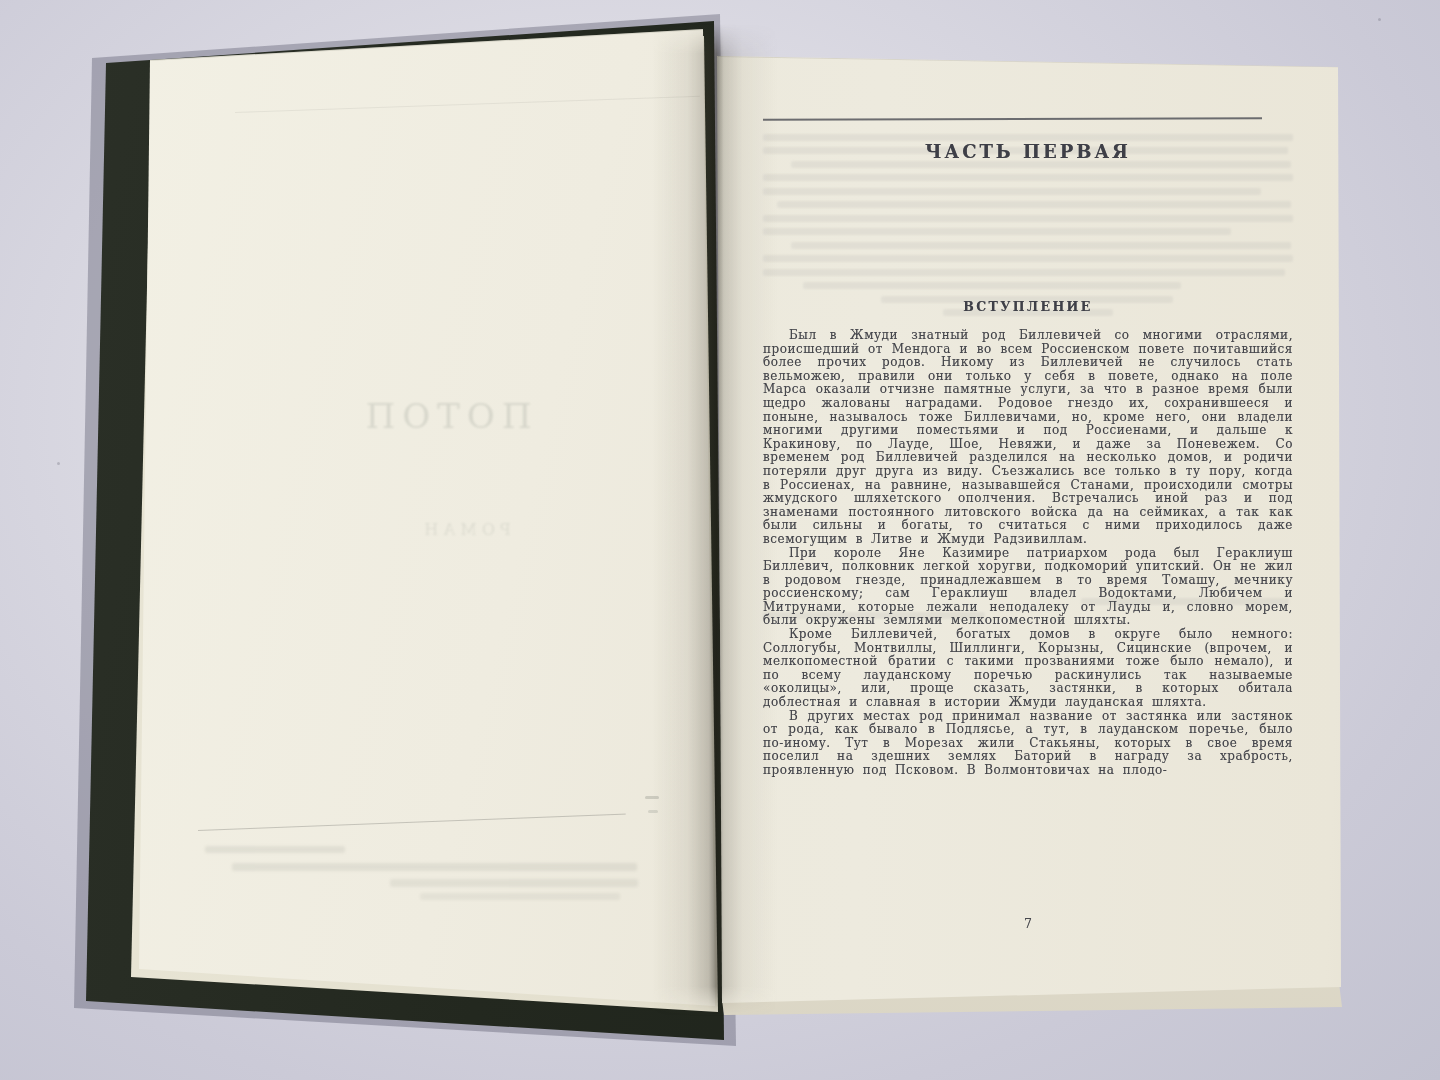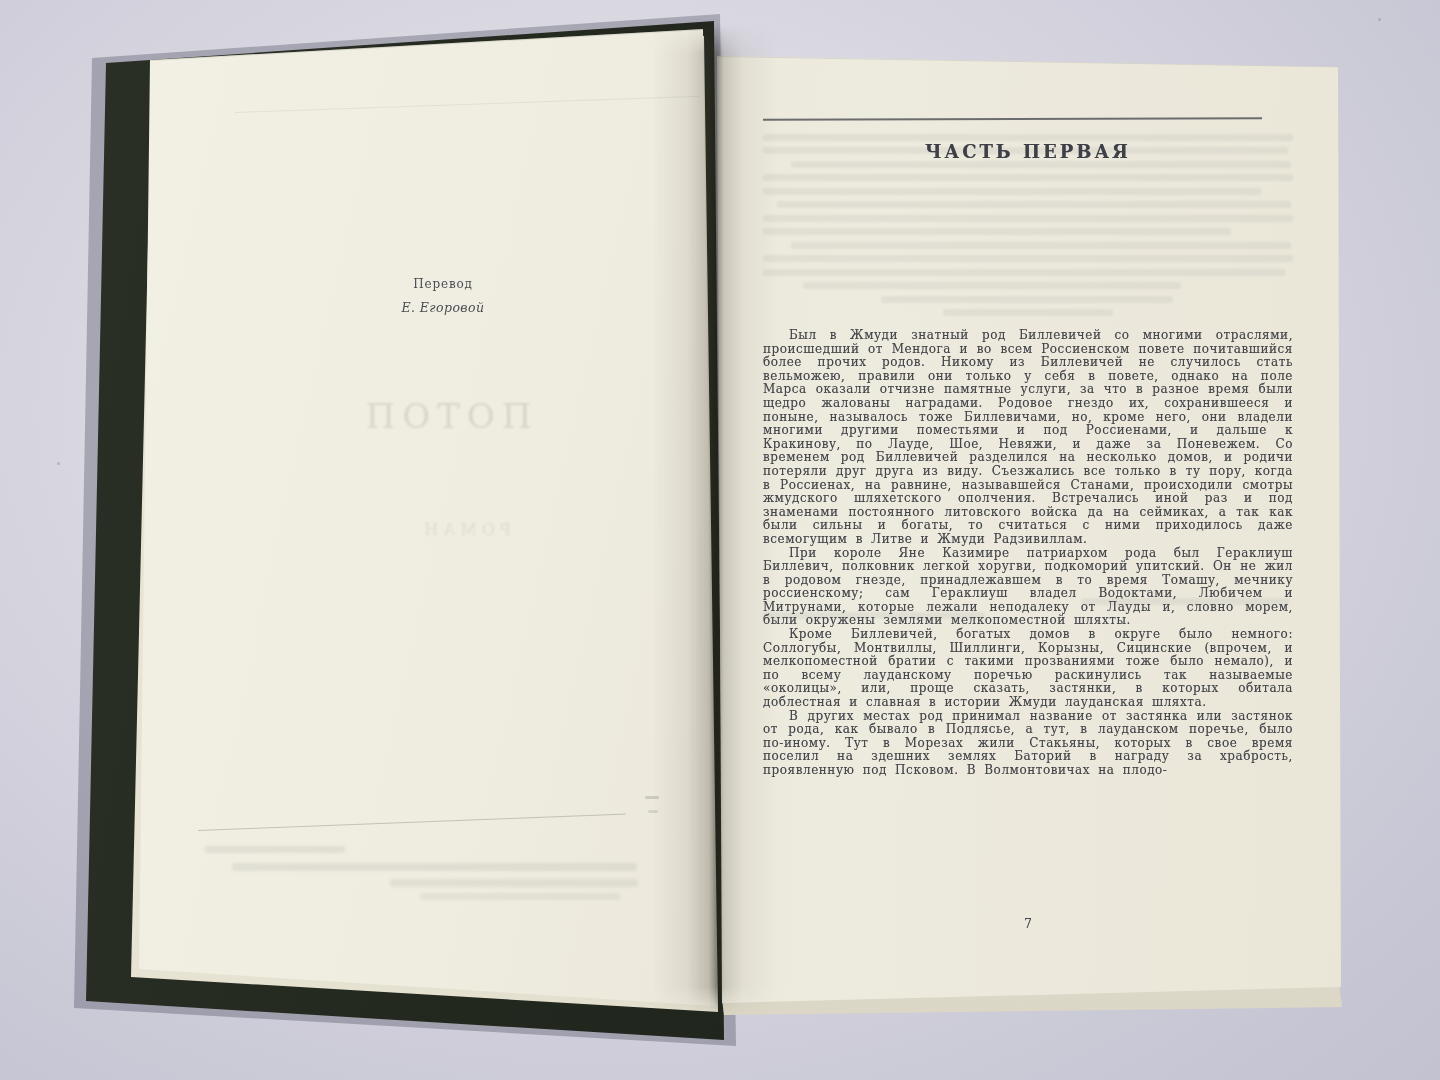--- a/index.html
+++ b/index.html
@@ -77,24 +77,20 @@
   <div class="speck" style="left:1271px;top:955px;width:3px;height:2px;"></div>
 
   <div class="book-shadow"></div>
   <div class="cover"></div>
   <div class="under-left"></div>
 
   <div class="page-left">
     <div class="edge-hairline" style="left:150px;top:60px;width:554px;transform:rotate(-3.2deg);opacity:.5;"></div>
     <div class="ghost-line" style="left:235px;top:112px;width:465px;height:1px;opacity:.10;transform:rotate(-2deg);filter:blur(.6px);"></div>
 
-    <div class="translator">
-      <div class="t1">Перевод</div>
-      <div class="t2">Е. Егоровой</div>
-    </div>
 
     <div class="ghost ghost-title">ПОТОП</div>
     <div class="ghost ghost-sub">РОМАН</div>
 
     <div class="ghost-line" style="left:198px;top:830px;width:428px;height:1.3px;opacity:.33;transform:rotate(-2.2deg);filter:blur(.4px);"></div>
     <div class="ghost-bar" style="left:205px;top:846px;width:140px;height:7px;opacity:.12;"></div>
     <div class="ghost-bar" style="left:232px;top:863px;width:405px;height:8px;opacity:.12;"></div>
     <div class="ghost-bar" style="left:390px;top:879px;width:248px;height:8px;opacity:.11;"></div>
     <div class="ghost-bar" style="left:420px;top:893px;width:200px;height:7px;opacity:.09;"></div>
     <div class="ghost-bar" style="left:645px;top:796px;width:14px;height:3px;opacity:.28;filter:blur(.3px);"></div>
@@ -119,20 +115,21 @@
         <div class="rp-ghost" style="left: 763px; top: 269px; width: 522px; height: 7px; opacity: 0.09;"></div>
         <div class="rp-ghost" style="left: 803px; top: 282px; width: 378px; height: 7px; opacity: 0.09;"></div>
         <div class="rp-ghost" style="left: 881px; top: 296px; width: 292px; height: 7px; opacity: 0.09;"></div>
         <div class="rp-ghost" style="left: 943px; top: 309px; width: 170px; height: 7px; opacity: 0.09;"></div>
         <div class="rp-ghost" style="left: 1081px; top: 598px; width: 208px; height: 7px; opacity: 0.09;"></div>
         <div class="rp-ghost" style="left: 763px; top: 612px; width: 222px; height: 7px; opacity: 0.09;"></div>
       </div>
 
     <div class="chapter-rule"></div>
     <div class="part-heading">ЧАСТЬ ПЕРВАЯ</div>
+    <div class="section-heading">ВСТУПЛЕНИЕ</div>
 
     <div class="body-text">
       <p>Был в Жмуди знатный род Биллевичей со многими отраслями, происшедший от Мендога и во всем Россиенском повете почитавшийся более прочих родов. Никому из Биллевичей не случилось стать вельможею, правили они только у себя в повете, однако на поле Марса оказали отчизне памятные услуги, за что в разное время были щедро жалованы наградами. Родовое гнездо их, сохранившееся и поныне, называлось тоже Биллевичами, но, кроме него, они владели многими другими поместьями и под Россиенами, и дальше к Кракинову, по Лауде, Шое, Невяжи, и даже за Поневежем. Со временем род Биллевичей разделился на несколько домов, и родичи потеряли друг друга из виду. Съезжались все только в ту пору, когда в Россиенах, на равнине, называвшейся Станами, происходили смотры жмудского шляхетского ополчения. Встречались иной раз и под знаменами постоянного литовского войска да на сеймиках, а так как были сильны и богаты, то считаться с ними приходилось даже всемогущим в Литве и Жмуди Радзивиллам.</p>
       <p>При короле Яне Казимире патриархом рода был Гераклиуш Биллевич, полковник легкой хоругви, подкоморий упитский. Он не жил в родовом гнезде, принадлежавшем в то время Томашу, мечнику россиенскому; сам Гераклиуш владел Водоктами, Любичем и Митрунами, которые лежали неподалеку от Лауды и, словно морем, были окружены землями мелкопоместной шляхты.</p>
       <p>Кроме Биллевичей, богатых домов в округе было немного: Соллогубы, Монтвиллы, Шиллинги, Корызны, Сицинские (впрочем, и мелкопоместной братии с такими прозваниями тоже было немало), и по всему лауданскому поречью раскинулись так называемые «околицы», или, проще сказать, застянки, в которых обитала доблестная и славная в истории Жмуди лауданская шляхта.</p>
       <p>В других местах род принимал название от застянка или застянок от рода, как бывало в Подлясье, а тут, в лауданском поречье, было по-иному. Тут в Морезах жили Стакьяны, которых в свое время поселил на здешних землях Баторий в награду за храбрость, проявленную под Псковом. В Волмонтовичах на плодо-</p>
     </div>
 
     <div class="page-number">7</div>
   </div>

